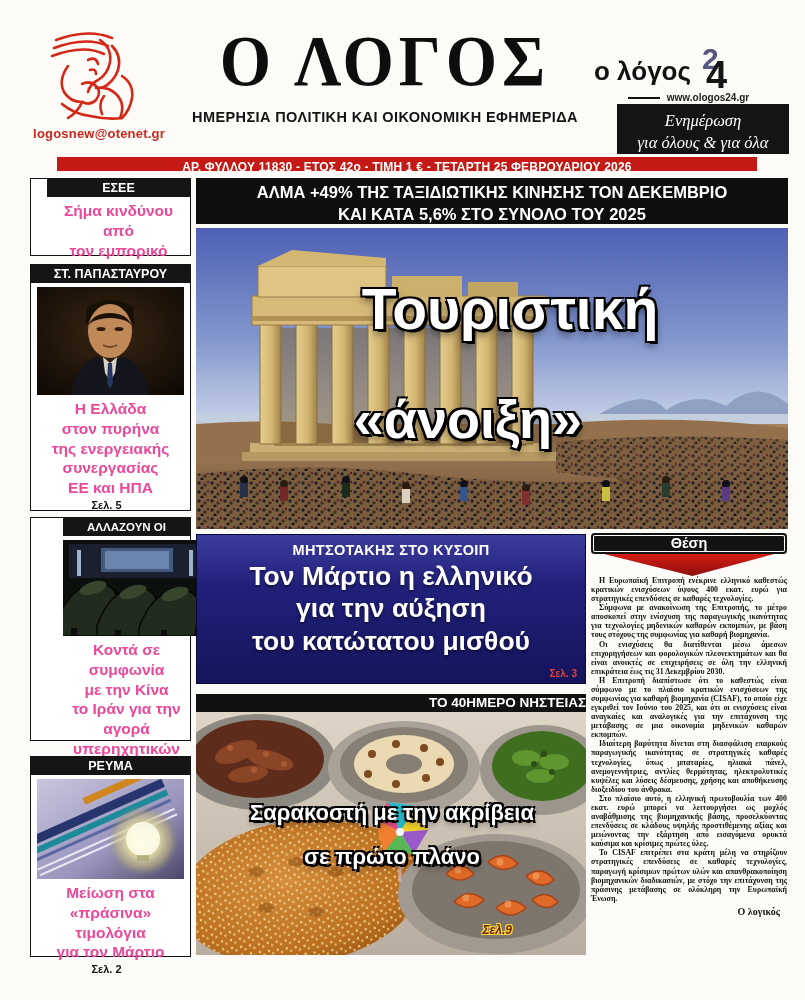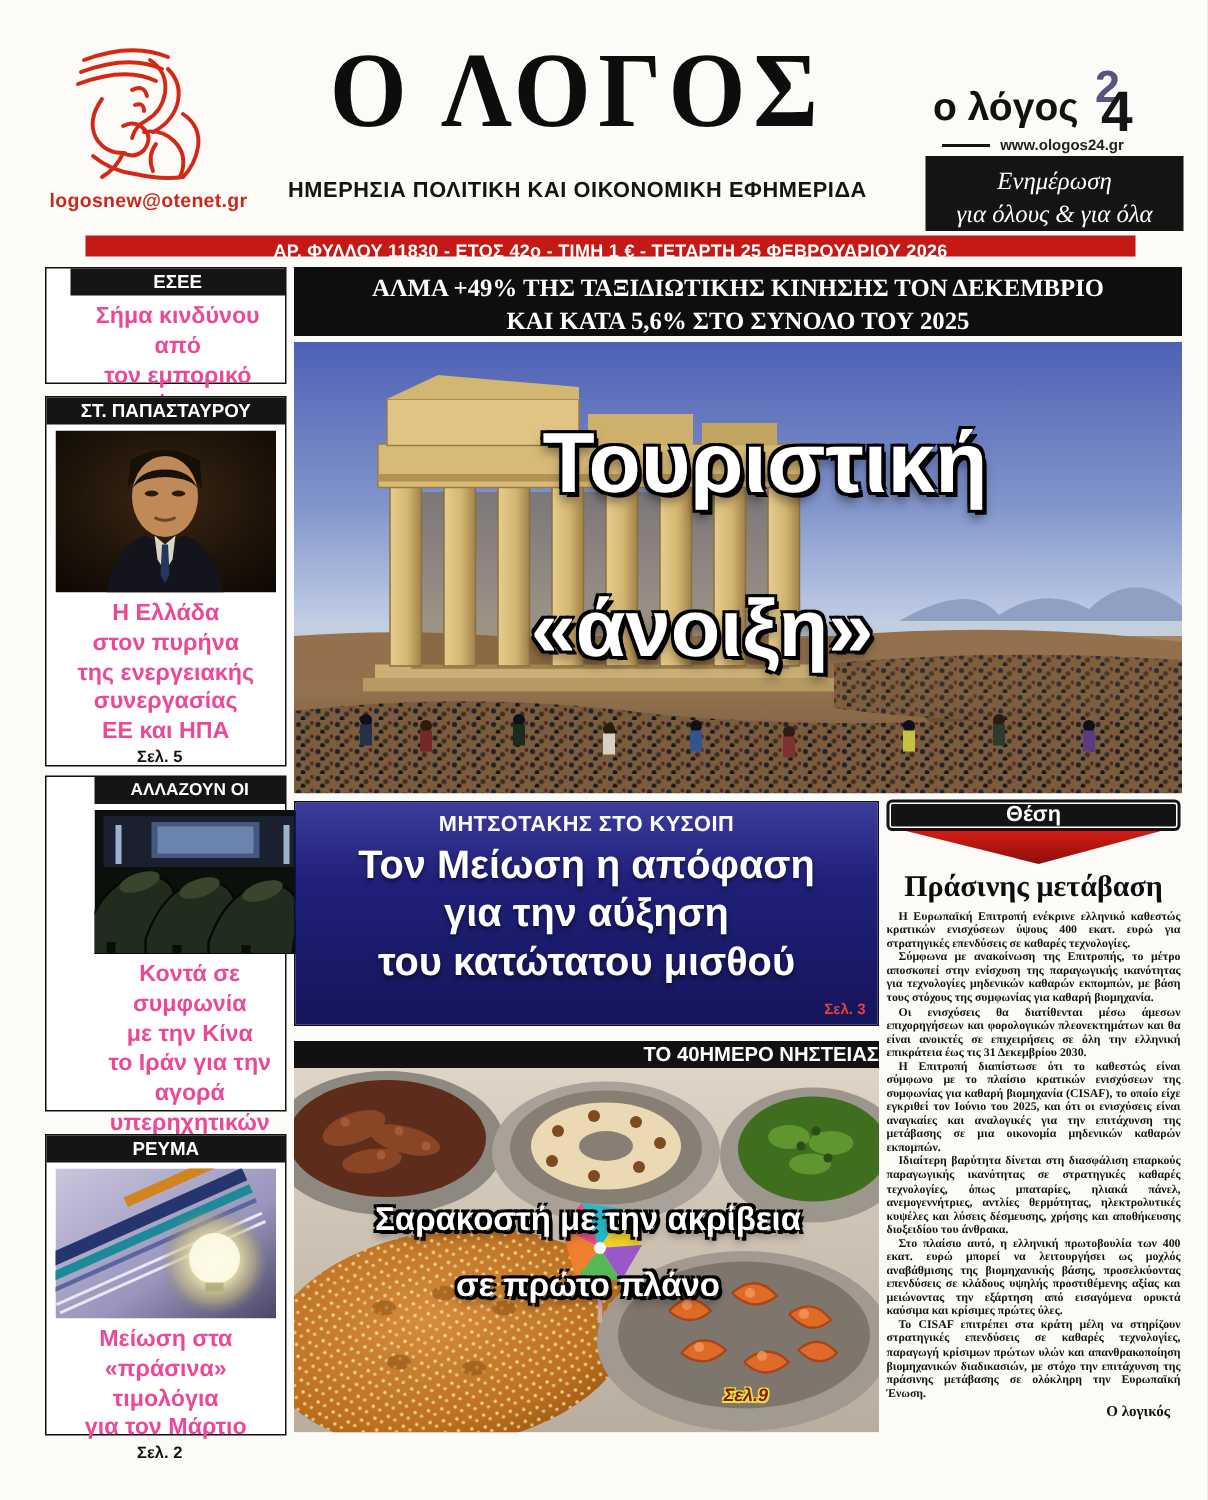--- a/index.html
+++ b/index.html
@@ -7,22 +7,22 @@
         font-family:"Liberation Sans",sans-serif;overflow:hidden;}
   .abs{position:absolute;}
 
   
   .faces-logo{left:38px;top:26px;width:118px;height:100px;}
   .email{left:18px;top:126px;width:162px;text-align:center;color:#c8281e;
          font-weight:bold;font-size:13px;letter-spacing:.2px;}
   .title-block{left:185px;top:26px;width:400px;text-align:center;}
   .paper-title{font-family:"Liberation Serif",serif;font-weight:bold;font-size:66px;
                letter-spacing:5px;color:#0d0d0d;line-height:1.05;margin:0;transform:scaleY(1.08);}
-  .paper-subtitle{font-weight:bold;font-size:14.5px;color:#141414;margin-top:24px;letter-spacing:.4px;}
-  .portal{left:612px;top:44px;width:170px;height:52px;}
+  .paper-subtitle{font-weight:bold;font-size:14.5px;color:#141414;margin-top:14px;letter-spacing:.4px;}
+  .portal{left:584px;top:44px;width:170px;height:52px;}
   .portal-name{position:absolute;left:10px;top:12px;font-weight:bold;font-size:26px;color:#111;}
   .portal-2{position:absolute;left:118px;top:-2px;font-weight:bold;font-size:30px;color:#55557e;}
   .portal-4{position:absolute;left:122px;top:10px;font-weight:bold;font-size:38px;color:#151515;}
   .portal-url-row{left:628px;top:92px;width:160px;font-size:10px;font-weight:bold;color:#222;}
   .portal-rule{display:inline-block;width:32px;height:2px;background:#111;vertical-align:middle;margin-right:4px;}
   .tagline-box{left:617px;top:104px;width:172px;height:50px;background:#141414;color:#fff;
                text-align:center;font-family:"Liberation Serif",serif;font-style:italic;
                font-size:16.5px;line-height:1.35;padding-top:6px;box-sizing:border-box;}
   .issue-bar{left:57px;top:157px;width:700px;height:14px;background:#c41914;color:#fff;
              font-weight:bold;font-size:12px;text-align:center;line-height:21px;letter-spacing:.2px;}
@@ -32,21 +32,21 @@
   .kicker{background:#151515;color:#fff;font-weight:bold;text-align:center;
           font-size:12.5px;line-height:18px;height:18px;overflow:hidden;}
   .sb-title{font-weight:bold;font-size:15.5px;color:#ec4899;text-align:center;
             line-height:1.28;white-space:pre-line;padding:4px 2px 0 2px;}
   .sb-page{font-weight:bold;font-size:11px;color:#111;text-align:center;padding:1px 8px 3px 0;}
   .sb-photo{display:block;margin:4px auto 0 auto;width:147px;}
 
   
   .top-banner{left:196px;top:178px;width:592px;height:46px;background:#0e0e0e;color:#fff;
               text-align:center;font-weight:bold;font-size:16.5px;line-height:1.36;padding-top:3px;
-              box-sizing:border-box;font-family:Liberation Serif, serif;}
+              box-sizing:border-box;}
   .hero{left:196px;top:228px;width:592px;height:301px;overflow:hidden;}
   .hero svg{display:block;width:100%;height:100%;}
   .hero-title{position:absolute;left:0;width:100%;text-align:center;color:#fff;font-weight:bold;
               text-shadow:3px 3px 0 #000,-2px -2px 0 #000,2px -2px 0 #000,-2px 2px 0 #000,0 5px 8px rgba(0,0,0,.55);}
   .hero-l1{top:48px;font-size:57px;transform:translateX(18px);}
   .hero-l2{top:160px;font-size:54px;transform:translateX(-24px);}
 
   .blue-box{left:196px;top:534px;width:390px;height:150px;border:1px solid #0a0a3a;box-sizing:border-box;
             background:linear-gradient(180deg,#3c3c9c 0%,#20207a 35%,#15155c 100%);color:#fff;text-align:center;}
   .bb-kicker{font-weight:bold;font-size:14.5px;margin-top:7px;letter-spacing:.3px;}
@@ -310,21 +310,21 @@
         <circle cx="530" cy="256" r="4" fill="#101018"></circle>
           <rect x="526" y="259" width="8" height="14" fill="#5a3c84"></rect>
       </g>
     </svg>
     <div class="hero-title hero-l2">«άνοιξη»</div>
     <div class="hero-title hero-l1">Τουριστική</div>
   </div>
 
   <div class="abs blue-box">
     <div class="bb-kicker">ΜΗΤΣΟΤΑΚΗΣ ΣΤΟ ΚΥΣΟΙΠ</div>
-    <div class="bb-title">Τον Μείωση η απόφαση
+    <div class="bb-title">Τον Μάρτιο η ελληνικό
 για την αύξηση
 του κατώτατου μισθού</div>
     <div class="bb-page">Σελ. 3</div>
   </div>
 
   <div class="abs food-kicker">ΤΟ 40ΗΜΕΡΟ ΝΗΣΤΕΙΑΣ</div>
 
   <div class="abs food">
     <svg viewBox="0 0 390 243" preserveAspectRatio="none">
       <defs>
@@ -425,21 +425,20 @@
       </g>
     </svg>
     <div class="food-title ft-l1">Σαρακοστή με την ακρίβεια</div>
     <div class="food-title ft-l2">σε πρώτο πλάνο</div>
     <div class="food-page">Σελ.9</div>
   </div>
 
   <div class="abs opinion">
     <div class="thesi-bar">Θέση</div>
     <div class="thesi-arrow"></div>
-    <div class="op-headline">Πράσινης μετάβαση</div>
     <div class="op-body">
       <p>Η Ευρωπαϊκή Επιτροπή ενέκρινε ελληνικό καθεστώς κρατικών ενισχύσεων ύψους 400 εκατ. ευρώ για στρατηγικές επενδύσεις σε καθαρές τεχνολογίες.</p>
       <p>Σύμφωνα με ανακοίνωση της Επιτροπής, το μέτρο αποσκοπεί στην ενίσχυση της παραγωγικής ικανότητας για τεχνολογίες μηδενικών καθαρών εκπομπών, με βάση τους στόχους της συμφωνίας για καθαρή βιομηχανία.</p>
       <p>Οι ενισχύσεις θα διατίθενται μέσω άμεσων επιχορηγήσεων και φορολογικών πλεονεκτημάτων και θα είναι ανοικτές σε επιχειρήσεις σε όλη την ελληνική επικράτεια έως τις 31 Δεκεμβρίου 2030.</p>
       <p>Η Επιτροπή διαπίστωσε ότι το καθεστώς είναι σύμφωνο με το πλαίσιο κρατικών ενισχύσεων της συμφωνίας για καθαρή βιομηχανία (CISAF), το οποίο είχε εγκριθεί τον Ιούνιο του 2025, και ότι οι ενισχύσεις είναι αναγκαίες και αναλογικές για την επιτάχυνση της μετάβασης σε μια οικονομία μηδενικών καθαρών εκπομπών.</p>
       <p>Ιδιαίτερη βαρύτητα δίνεται στη διασφάλιση επαρκούς παραγωγικής ικανότητας σε στρατηγικές καθαρές τεχνολογίες, όπως μπαταρίες, ηλιακά πάνελ, ανεμογεννήτριες, αντλίες θερμότητας, ηλεκτρολυτικές κυψέλες και λύσεις δέσμευσης, χρήσης και αποθήκευσης διοξειδίου του άνθρακα.</p>
       <p>Στο πλαίσιο αυτό, η ελληνική πρωτοβουλία των 400 εκατ. ευρώ μπορεί να λειτουργήσει ως μοχλός αναβάθμισης της βιομηχανικής βάσης, προσελκύοντας επενδύσεις σε κλάδους υψηλής προστιθέμενης αξίας και μειώνοντας την εξάρτηση από εισαγόμενα ορυκτά καύσιμα και κρίσιμες πρώτες ύλες.</p>
       <p>Το CISAF επιτρέπει στα κράτη μέλη να στηρίζουν στρατηγικές επενδύσεις σε καθαρές τεχνολογίες, παραγωγή κρίσιμων πρώτων υλών και απανθρακοποίηση βιομηχανικών διαδικασιών, με στόχο την επιτάχυνση της πράσινης μετάβασης σε ολόκληρη την Ευρωπαϊκή Ένωση.</p>
     </div>
     <div class="op-sig">Ο λογικός</div>

